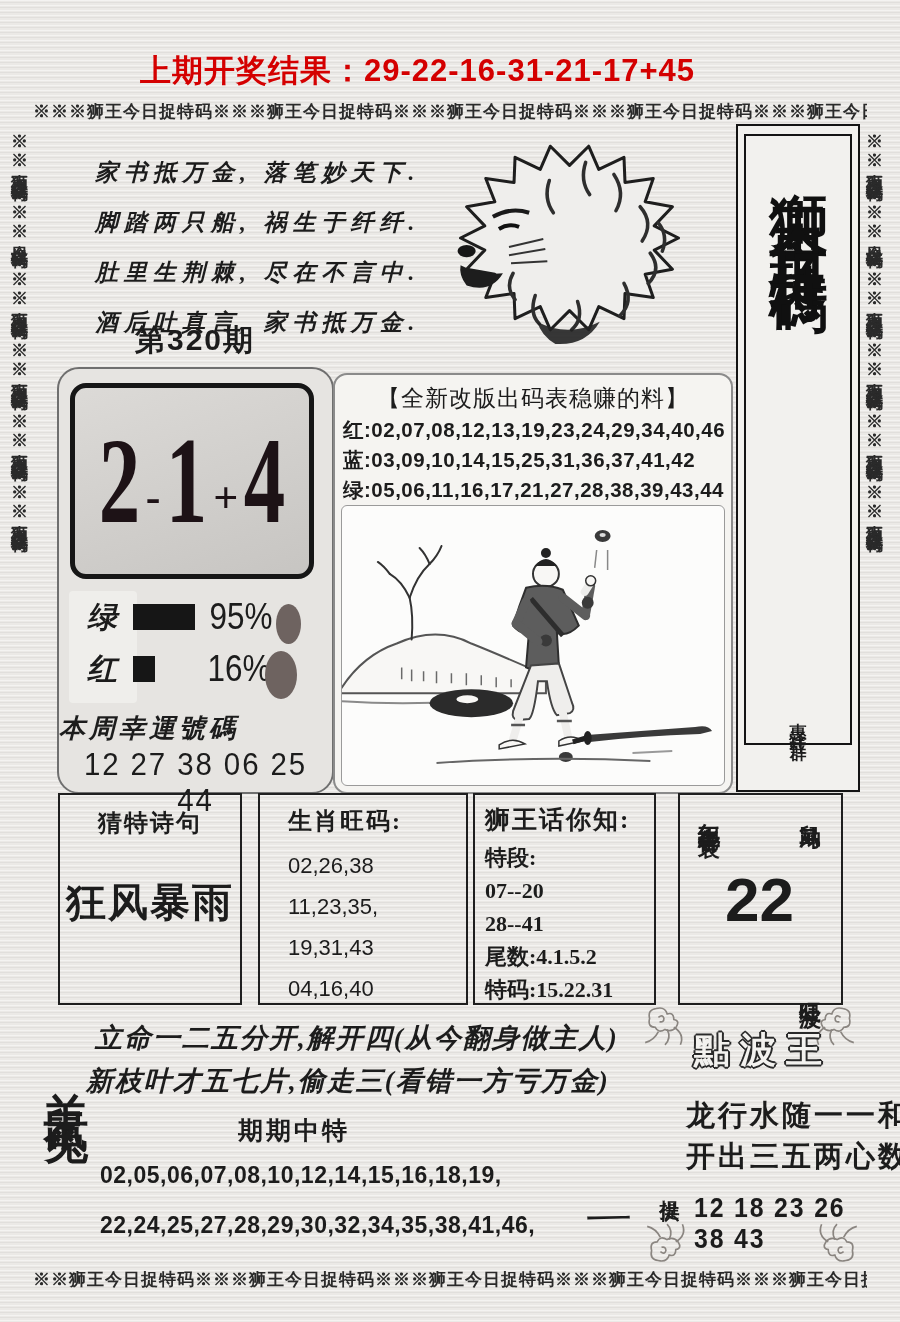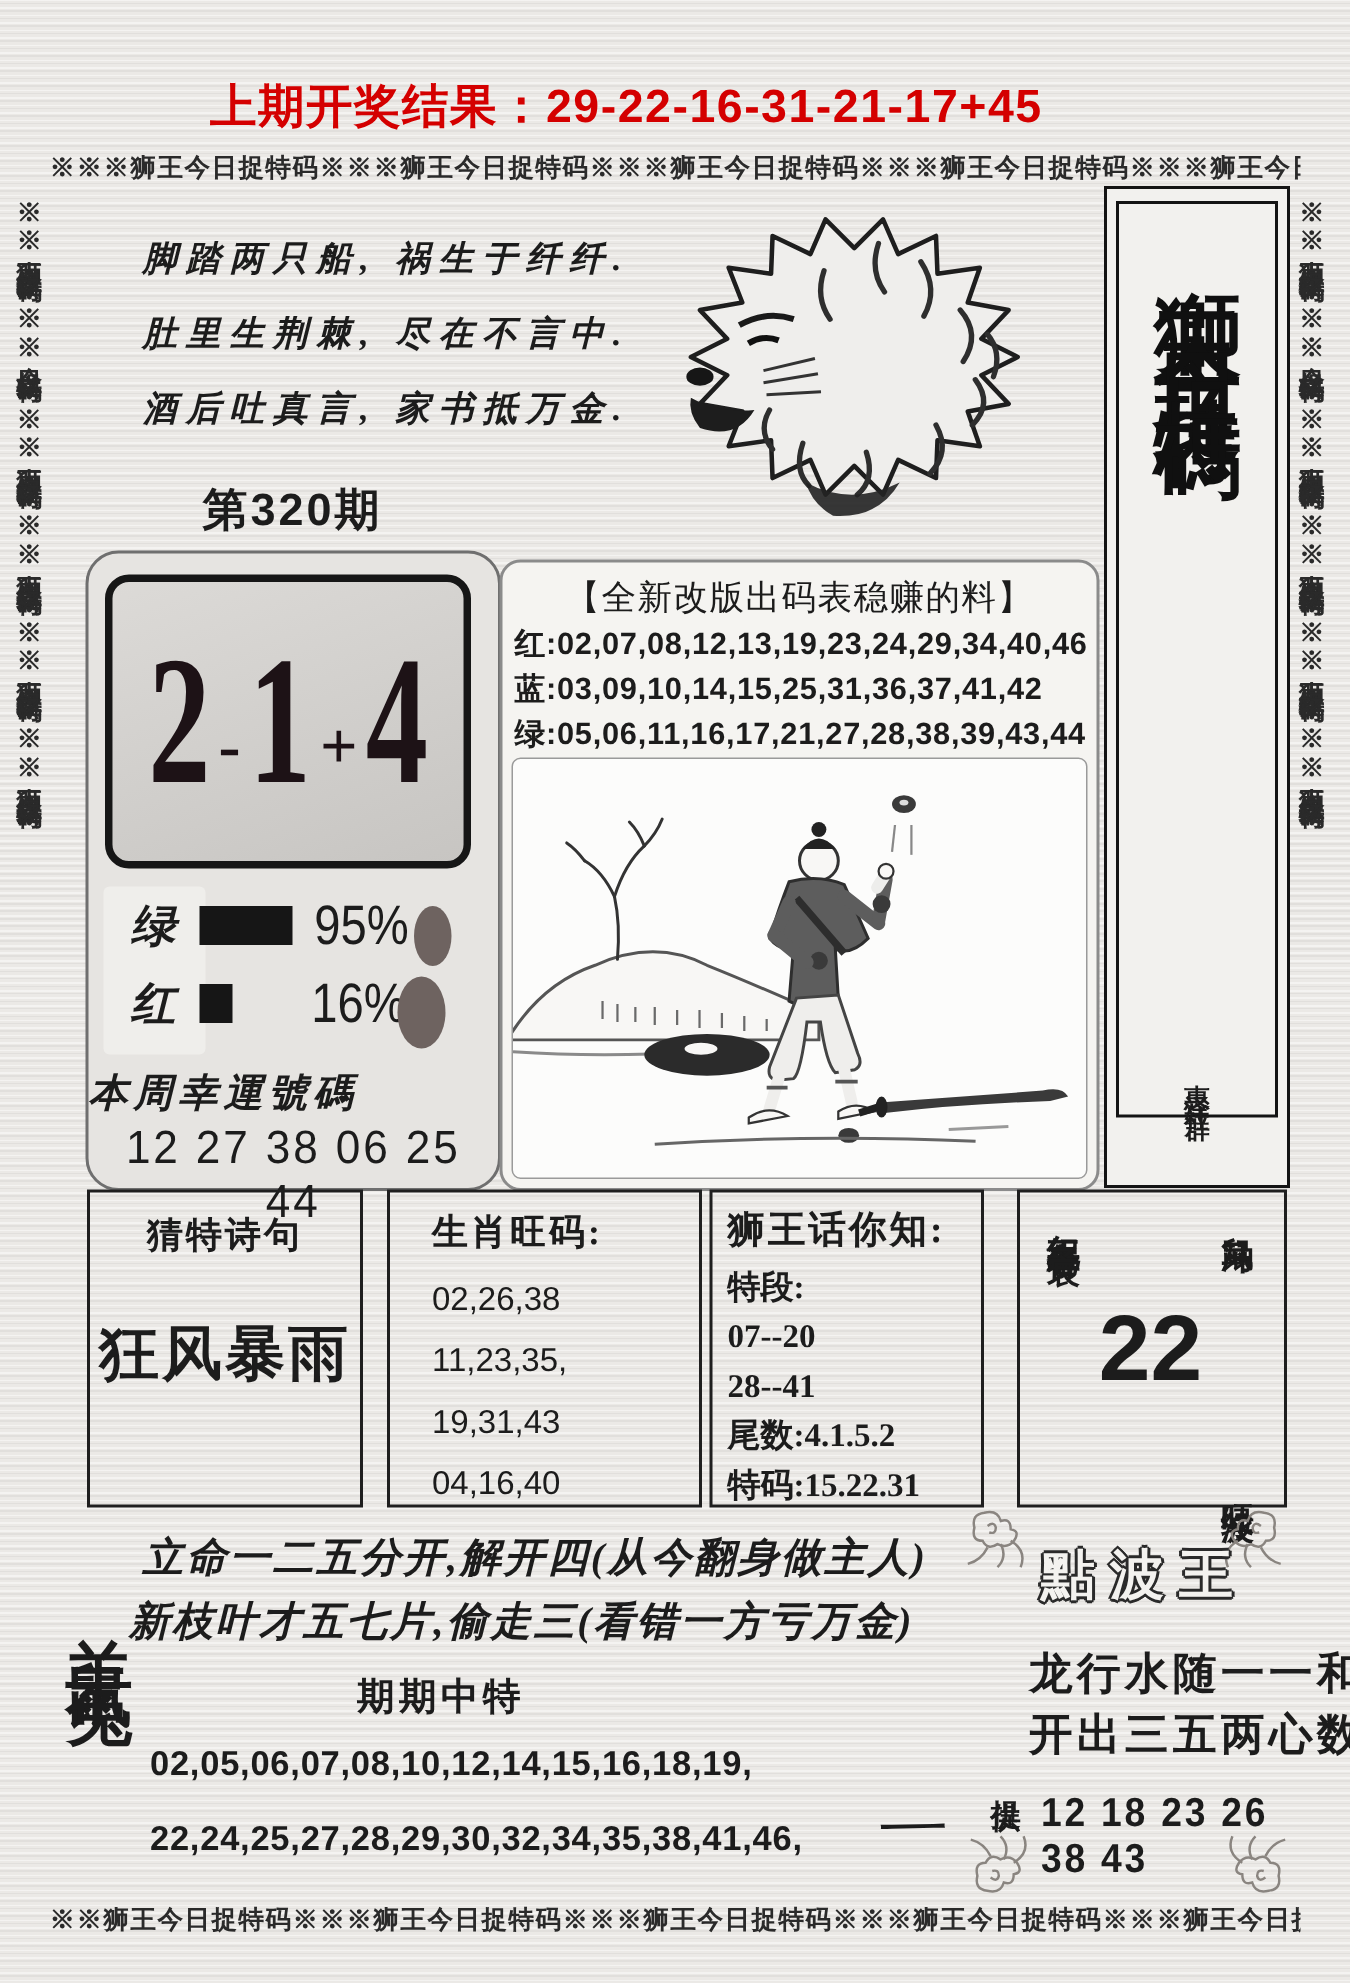--- a/index.html
+++ b/index.html
@@ -64,21 +64,21 @@
   .code-panel{left:333px;top:373px;width:396px;height:417px;border:2px solid #8b8b8b;border-radius:14px;background:#f5f4f1;}
   .code-header{position:absolute;left:0;top:8px;width:100%;text-align:center;font-size:23px;font-weight:normal;letter-spacing:1px;}
   .code-rows{position:absolute;left:8px;top:40px;}
   .code-row{font-family:"Liberation Sans","DejaVu Sans",sans-serif;font-size:20.5px;font-weight:bold;line-height:30px;letter-spacing:.5px;}
   .illus-box{position:absolute;left:6px;top:130px;width:382px;height:279px;border:1px solid #9a9a9a;border-radius:6px;background:#fcfcfb;overflow:hidden;}
   
   .info-box{border:2px solid #1f1f1f;top:793px;height:212px;box-sizing:border-box;}
   .box-poem{left:58px;width:184px;}
   .box-zodiac{left:258px;width:210px;}
   .box-tips{left:473px;width:183px;}
-  .box-age{left:678px;width:180px;padding-left:27px;}
+  .box-age{left:678px;width:165px;padding-left:27px;}
   .box-header{position:absolute;left:0;top:12px;width:100%;text-align:center;font-size:24px;font-weight:bold;letter-spacing:2px;}
   .box-poem-text{position:absolute;left:0;top:80px;width:100%;text-align:center;font-size:40px;font-weight:bold;letter-spacing:2px;}
   .box-zodiac .box-header{text-align:left;left:28px;width:auto;top:10px;}
   .zodiac-lines{position:absolute;left:28px;top:50px;font-family:"Liberation Sans","DejaVu Sans",sans-serif;font-size:22px;line-height:41px;}
   .box-tips .box-header{text-align:left;left:10px;width:auto;top:8px;font-size:25px;}
   .tips-lines{position:absolute;left:10px;top:46px;font-size:22px;font-weight:bold;line-height:33px;}
   .age-inner{position:absolute;inset:0;display:flex;justify-content:space-between;align-items:stretch;}
   .age-left{writing-mode:vertical-rl;text-orientation:upright;font-size:22px;font-weight:bold;letter-spacing:2px;margin:10px 0 0 14px;}
   .age-number{align-self:center;font-family:"Liberation Sans","DejaVu Sans",sans-serif;font-size:62px;font-weight:bold;}
   .age-right{display:flex;flex-direction:column;justify-content:space-between;margin:12px 16px 12px 0;}
@@ -109,20 +109,21 @@
 <body>
 
 <div class="abs red-header">上期开奖结果：29-22-16-31-21-17+45</div>
 
 <div class="abs border-strip border-top">※※※狮王今日捉特码※※※狮王今日捉特码※※※狮王今日捉特码※※※狮王今日捉特码※※※狮王今日捉特码※※※</div>
 <div class="abs border-strip border-bottom">※※狮王今日捉特码※※※狮王今日捉特码※※※狮王今日捉特码※※※狮王今日捉特码※※※狮王今日捉特码※※</div>
 <div class="abs border-strip border-vert border-left">※※狮王今日捉特码※※※今日捉特码※※※狮王今日捉特码※※※狮王今日捉特码※※※狮王今日捉特码※※※狮王今日捉特码※</div>
 <div class="abs border-strip border-vert border-right">※※狮王今日捉特码※※※今日捉特码※※※狮王今日捉特码※※※狮王今日捉特码※※※狮王今日捉特码※※※狮王今日捉特码※</div>
 
 <div class="abs poems">
+  <div class="poem-line">家书抵万金, 落笔妙天下.</div>
   <div class="poem-line">脚踏两只船, 祸生于纤纤.</div>
   <div class="poem-line">肚里生荆棘, 尽在不言中.</div>
   <div class="poem-line">酒后吐真言, 家书抵万金.</div>
 </div>
 
 <svg class="abs" style="left:415px;top:122px;" width="305" height="232" viewBox="0 0 300 230">
   <path fill="#efeeec" stroke="#1e1e1e" stroke-width="3" stroke-linejoin="round" d="M260,115 L236,127 L254,146 L227,151 L235,174 L207,170 L206,195 L181,183 L171,206 L152,187 L133,206 L123,183 L98,195 L97,170 L69,174 L78,151 L50,146 L68,127 L44,115 L68,103 L50,84 L78,79 L69,56 L97,60 L98,35 L123,47 L133,24 L152,43 L171,24 L181,47 L206,35 L207,60 L235,56 L227,79 L254,84 L236,103 Z"></path>
   <g stroke="#2e2e2e" stroke-width="3.5" fill="none" stroke-linecap="round">
     <path d="M196,52 Q208,70 198,88"></path>
       <path d="M222,84 Q236,100 224,118"></path>

